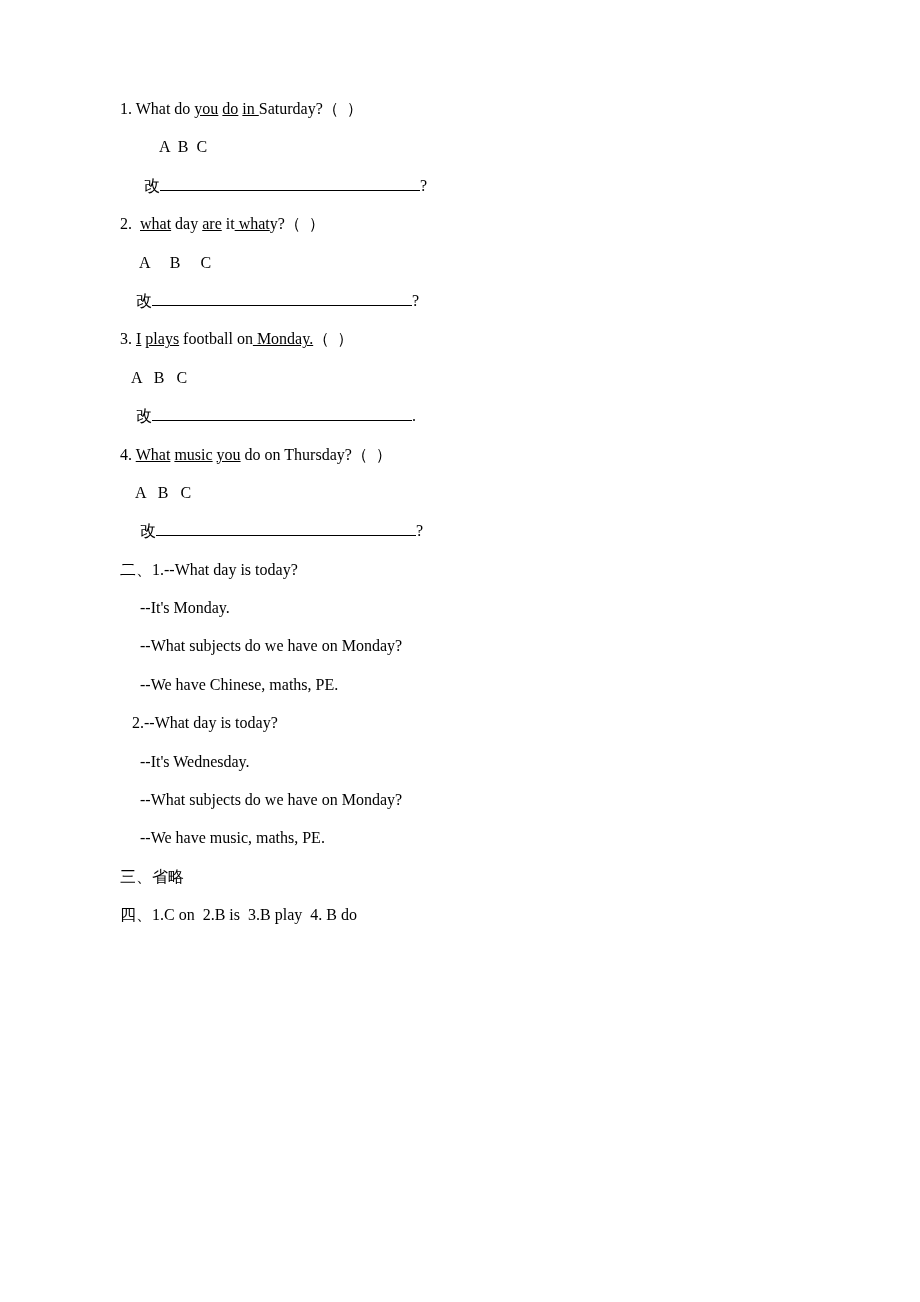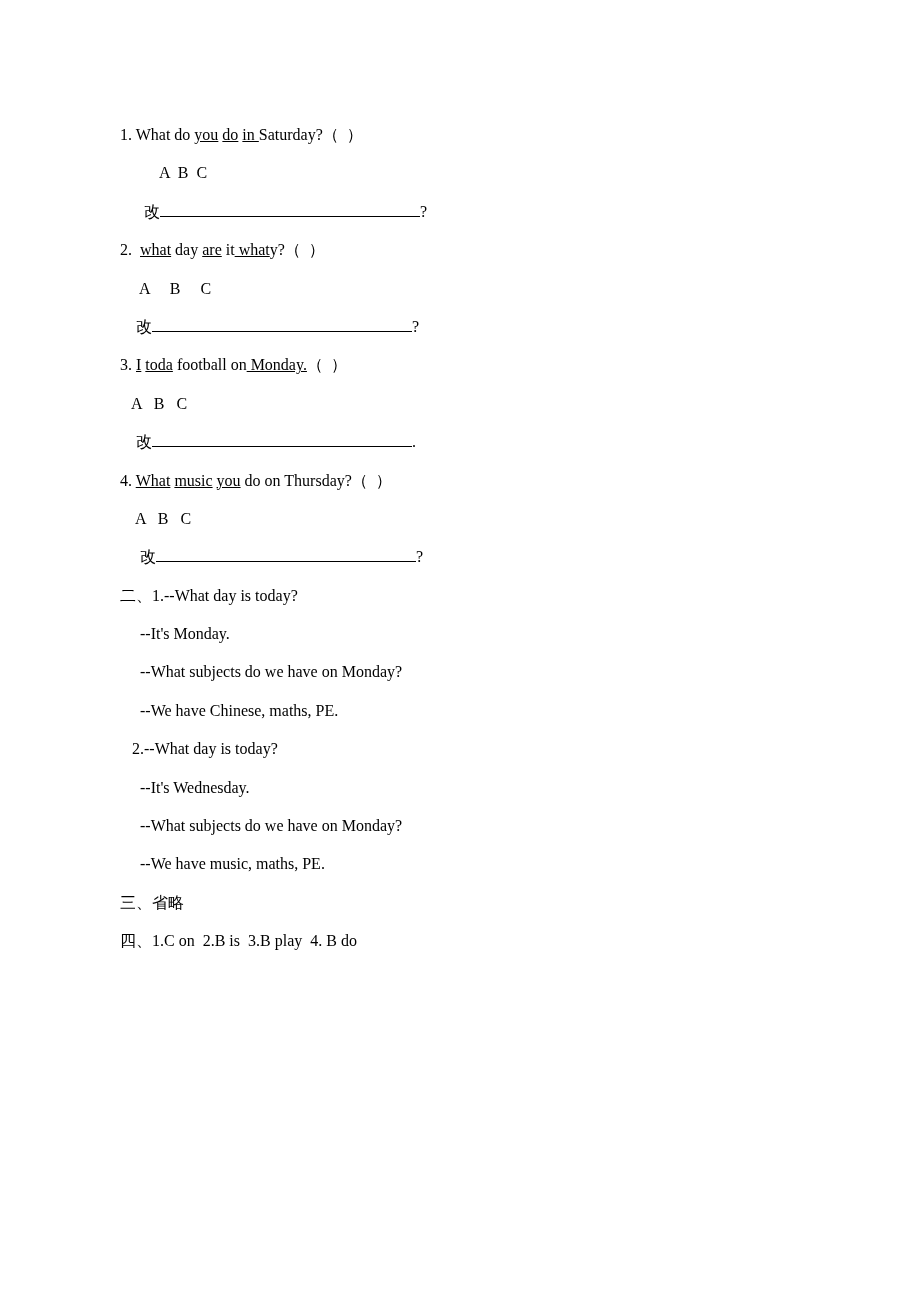--- a/index.html
+++ b/index.html
@@ -5,21 +5,21 @@
   body {
     margin: 0;
     padding: 0;
     background: #ffffff;
     font-family: "SimSun", "宋体", serif;
     font-size: 16px;
     color: #000;
     width: 920px;
   }
   .page {
-    padding: 116px 120px 60px 120px;
+    padding: 90px 120px 60px 120px;
     line-height: 2.4;
   }
   .q-line {
     white-space: pre;
   }
   .u {
     text-decoration: underline;
   }
   .abc {
     white-space: pre;
@@ -45,21 +45,21 @@
 <div class="page">
 
   <div class="q-line"><span>1. What do </span><span class="u">you</span><span> </span><span class="u">do</span><span> </span><span class="u">in </span><span>Saturday?（  ）</span></div>
   <div class="abc">          A  B  C</div>
   <div class="fill"><span>      改</span><span class="blank"></span><span>?</span></div>
 
   <div class="q-line"><span>2.  </span><span class="u">what</span><span> day </span><span class="u">are</span><span> it</span><span class="u"> what</span><span>y?（  ）</span></div>
   <div class="abc">     A     B     C</div>
   <div class="fill"><span>    改</span><span class="blank"></span><span>?</span></div>
 
-  <div class="q-line"><span>3. </span><span class="u">I</span><span> </span><span class="u">toda</span><span> football on</span><span class="u"> Monday.</span><span>（  ）</span></div>
+  <div class="q-line"><span>3. </span><span class="u">I</span><span> </span><span class="u">plays</span><span> football on</span><span class="u"> Monday.</span><span>（  ）</span></div>
   <div class="abc">   A   B   C</div>
   <div class="fill"><span>    改</span><span class="blank"></span><span>.</span></div>
 
   <div class="q-line"><span>4. </span><span class="u">What</span><span> </span><span class="u">music</span><span> </span><span class="u">you</span><span> do on Thursday?（  ）</span></div>
   <div class="abc">    A   B   C</div>
   <div class="fill"><span>     改</span><span class="blank"></span><span>?</span></div>
 
   <div class="answer-block">二、1.--What day is today?
      --It's Monday.
      --What subjects do we have on Monday?

